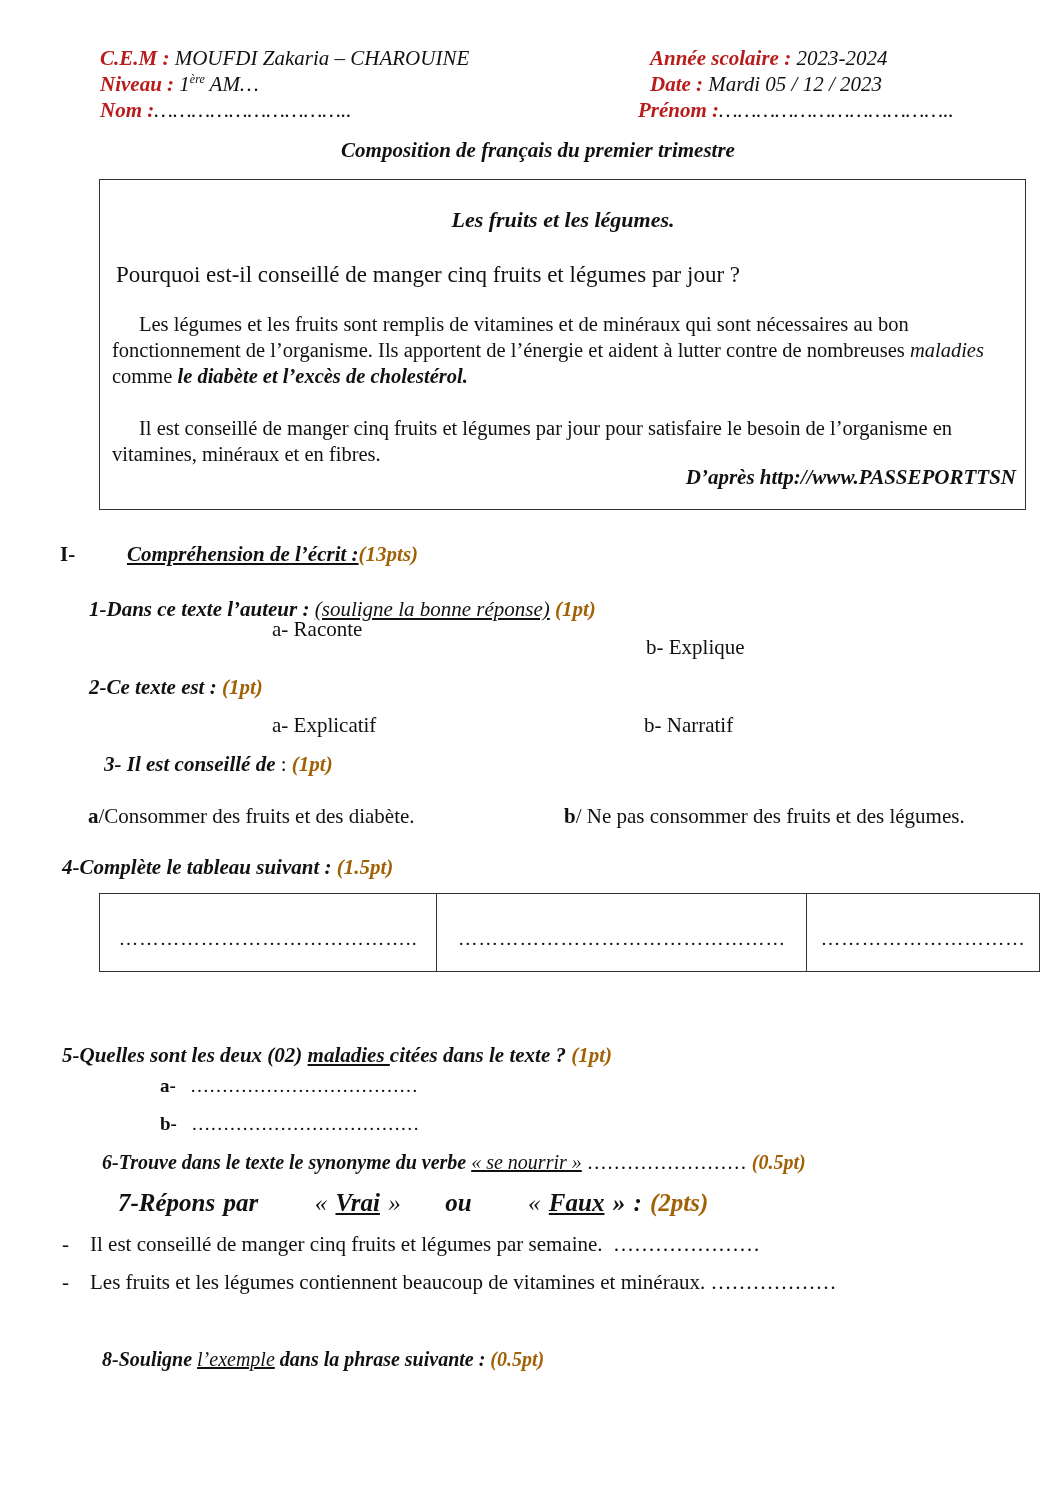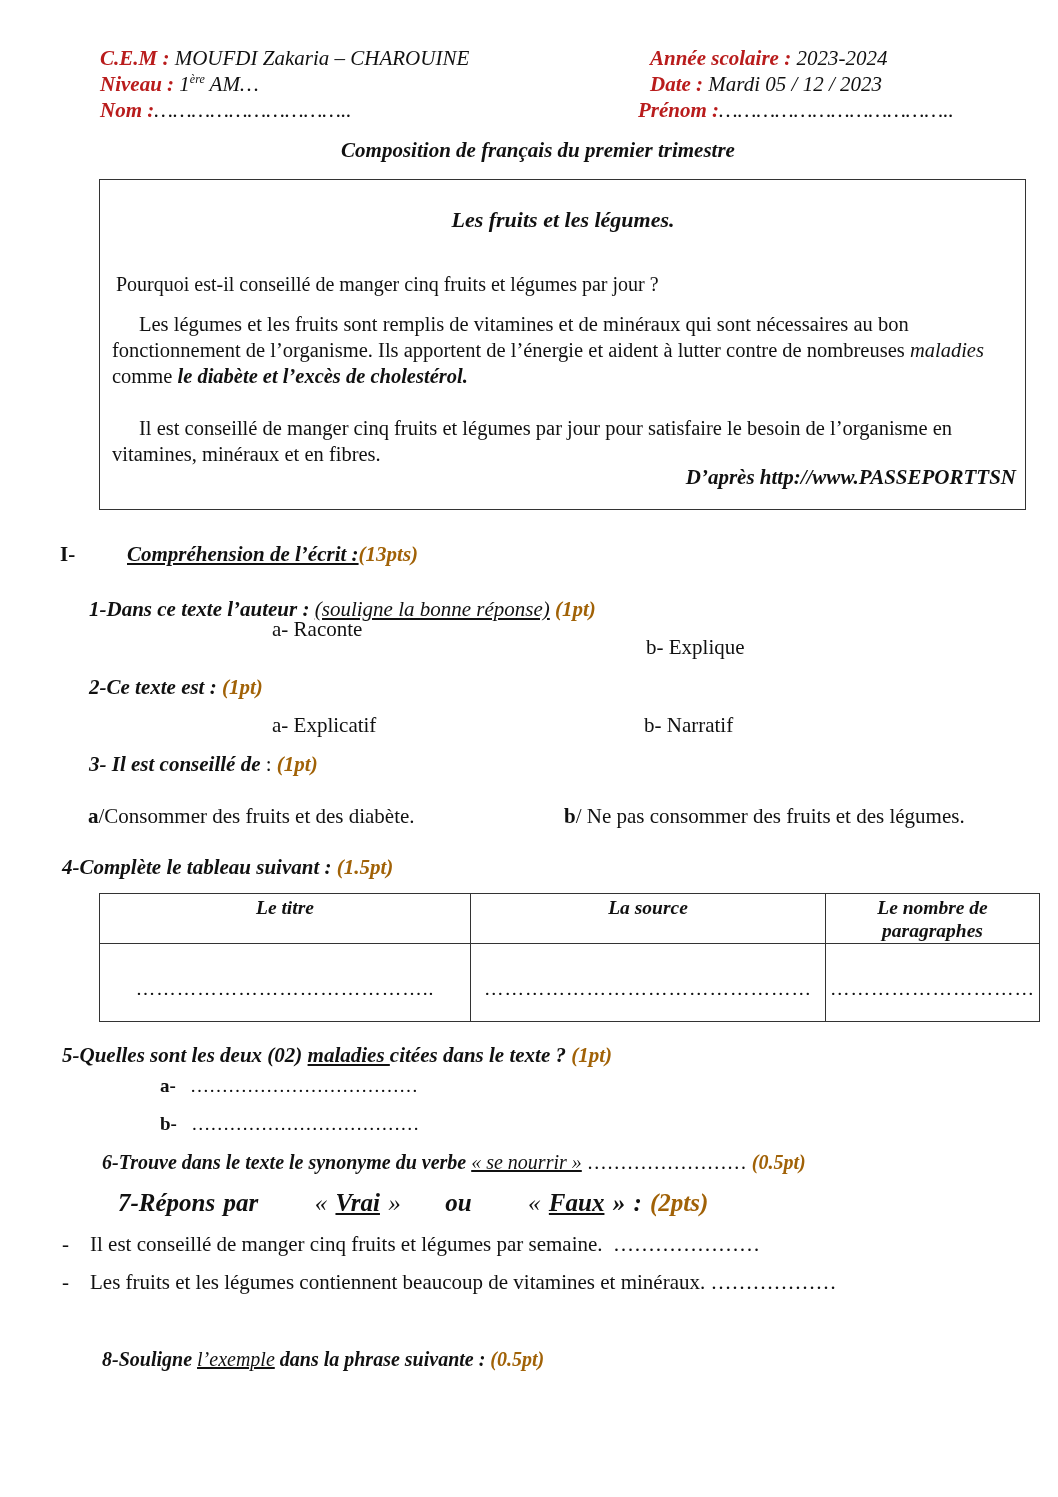--- a/index.html
+++ b/index.html
@@ -46,21 +46,21 @@
   <span>Mardi 05 / 12 / 2023</span>
 </div>
 <div class="abs hdr" style="left:638px; top:98px;">
   <span class="green">Prénom :</span><span>………………………………..</span>
 </div>
 
 <div class="abs bi" style="left:0; width:1076px; text-align:center; top:138px; font-size:21px;">Composition de français du premier trimestre</div>
 
 <div class="box"></div>
 <div class="abs bi" style="left:0; width:1126px; text-align:center; top:207px; font-size:22px;">Les fruits et les légumes.</div>
-<div class="abs" style="left:116px; top:273px; font-size:20px;">Pourquoi est-il conseillé de manger cinq fruits et légumes par jour ?</div>
+<div class="abs" style="left:116px; top:262px; font-size:23px;">Pourquoi est-il conseillé de manger cinq fruits et légumes par jour ?</div>
 <div class="para" style="top:311px;">
   <p><span>Les légumes et les fruits sont remplis de vitamines et de minéraux qui sont nécessaires au bon fonctionnement de l’organisme. Ils apportent de l’énergie et aident à lutter contre de nombreuses </span><i>maladies</i><span> comme </span><b><i>le diabète et l’excès de cholestérol.</i></b></p>
 </div>
 <div class="para" style="top:415px;">
   <p>Il est conseillé de manger cinq fruits et légumes par jour pour satisfaire le besoin de l’organisme en vitamines, minéraux et en fibres.</p>
 </div>
 <div class="abs bi" style="right:42px; top:465px; font-size:21px;">D’après http://www.PASSEPORTTSN</div>
 
 <div class="abs" style="left:60px; top:542px; font-size:21px; font-weight:bold;">I-</div>
 <div class="abs" style="left:127px; top:542px; font-size:21px;">
@@ -75,43 +75,38 @@
 <div class="abs ans" style="left:272px; top:617px;">a- Raconte</div>
 <div class="abs ans" style="left:646px; top:635px;">b- Explique</div>
 
 <div class="abs" style="left:89px; top:675px; font-size:21px;">
   <span class="bi">2-Ce texte est :</span>
   <span class="red">(1pt)</span>
 </div>
 <div class="abs ans" style="left:272px; top:713px;">a- Explicatif</div>
 <div class="abs ans" style="left:644px; top:713px;">b- Narratif</div>
 
-<div class="abs" style="left:89px; top:752px; font-size:21px;">
+<div class="abs" style="left:104px; top:752px; font-size:21px;">
   <span class="bi">3- Il est conseillé de</span>
   <span>:</span>
   <span class="red">(1pt)</span>
 </div>
 <div class="abs ans" style="left:88px; top:804px;">
   <b>a</b><span>/Consommer des fruits et des diabète.</span>
 </div>
 <div class="abs ans" style="left:564px; top:804px;">
   <b>b</b><span>/ Ne pas consommer des fruits et des légumes.</span>
 </div>
 
 <div class="abs" style="left:62px; top:855px; font-size:21px;">
   <span class="bi">4-Complète le tableau suivant :</span>
   <span class="red">(1.5pt)</span>
 </div>
 <table class="t">
   <tbody>
-      <tr class="h">
-    <td style="width:368px;">Le titre</td>
-    <td style="width:352px;">La source</td>
-    <td>Le nombre de paragraphes</td>
-  </tr>
   <tr class="b">
     <td>……………………………………..</td>
     <td>…………………………………………</td>
     <td>…………………………</td>
   </tr>
 </tbody>
   </table>
 
 <div class="abs" style="left:62px; top:1043px; font-size:21px;">
   <span class="bi">5-Quelles sont les deux (02) </span><span class="bi u">maladies </span><span class="bi">citées dans le texte ?</span>

